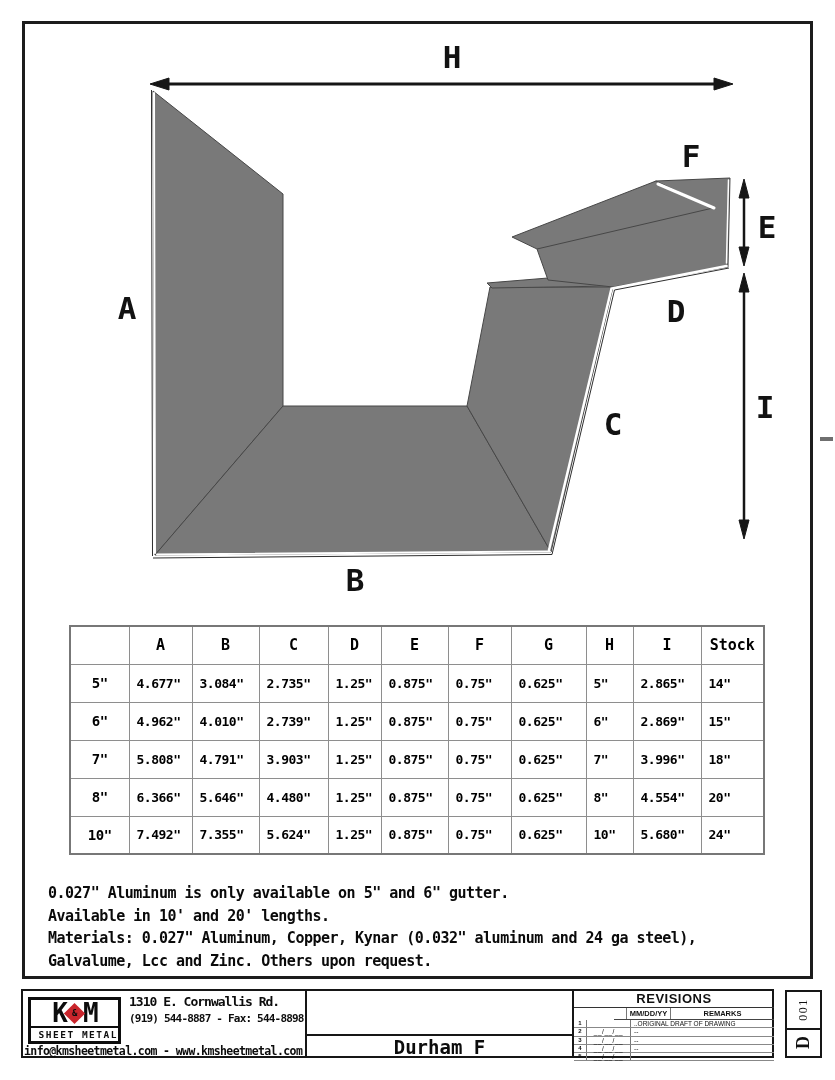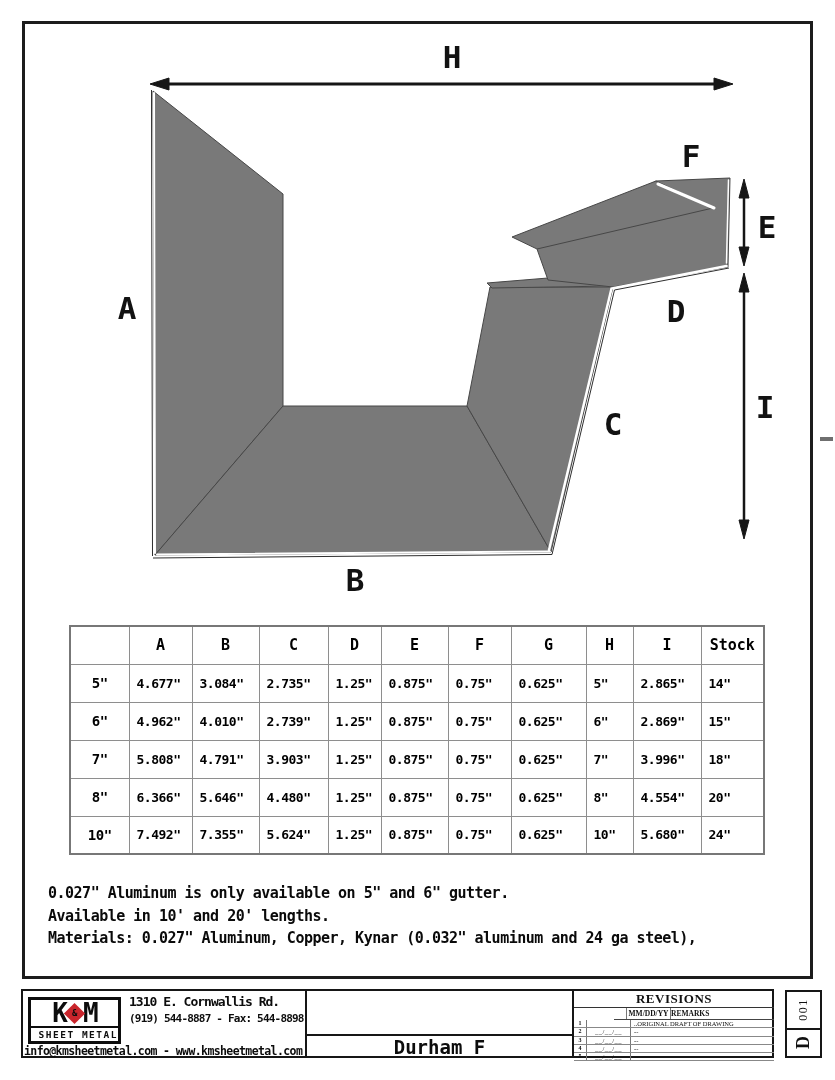--- a/index.html
+++ b/index.html
@@ -39,27 +39,27 @@
   .addr{position:absolute;left:106px;top:1px;font-weight:700;color:#0c0c0c;white-space:nowrap;}
   .addr-l1,.addr-l2{font-size:13px;letter-spacing:-1px;line-height:20px;}
   .addr-l3{font-size:11px;letter-spacing:-0.8px;line-height:13px;}
   .contact-line{position:absolute;left:1px;top:53px;width:251px;text-align:center;
         font-size:11.5px;font-weight:700;letter-spacing:-0.6px;color:#0c0c0c;white-space:nowrap;}
   .mid-hdiv{position:absolute;left:284px;top:43px;width:265px;height:2px;background:#161616;}
   .style-name{position:absolute;left:284px;top:45px;width:265px;height:20px;text-align:center;
         font-size:19px;font-weight:700;color:#0c0c0c;}
   
   .rev{position:absolute;left:551px;top:0;width:200px;height:71px;
-        font-family:Liberation Serif, serif;color:#111;}
+        font-family:Liberation Sans, sans-serif;color:#111;}
   .rev-title{height:16px;border-bottom:1px solid #333;text-align:center;
         font-size:13px;font-weight:700;letter-spacing:0.5px;line-height:16px;}
   .rev-subhead{display:flex;height:11px;border-bottom:1px solid #444;font-weight:700;font-size:7.5px;margin-left:40px;}
   .rev-subhead .c-num{width:12px;border-right:1px solid #777;}
   .rev-subhead .c-date{width:43px;border-right:1px solid #777;text-align:center;line-height:11px;}
-  .rev-subhead .c-rem{flex:1;line-height:11px;}
+  .rev-subhead .c-rem{flex:1;text-align:center;line-height:11px;}
   .rev-row{display:flex;height:7.3px;border-bottom:0.5px solid #888;font-size:6.5px;}
   .rev-row .c-num{width:12px;border-right:1px solid #777;text-align:center;line-height:7px;font-size:6px;font-weight:700;}
   .rev-row .c-date{width:43px;border-right:1px solid #777;text-align:center;line-height:7px;letter-spacing:0.5px;}
   .rev-row .c-rem{flex:1;padding-left:3px;line-height:7px;white-space:nowrap;overflow:hidden;}
   
   .tb-sheet{position:absolute;left:785px;top:990px;width:37px;height:68px;
         border:2px solid #161616;box-sizing:border-box;background:#fff;
         display:flex;flex-direction:column;font-family:"Liberation Serif",serif;color:#111;}
   .sheet-num-cell{flex:11;border-bottom:2px solid #161616;display:flex;align-items:center;justify-content:center;}
   .sheet-size-cell{flex:8;display:flex;align-items:center;justify-content:center;}
@@ -217,20 +217,21 @@
       <td>5.680"</td>
       <td>24"</td>
     </tr>
   </tbody>
     </table>
 
   <div class="notes">
     <div>0.027" Aluminum is only available on 5" and 6" gutter.</div>
     <div>Available in 10' and 20' lengths.</div>
     <div>Materials: 0.027" Aluminum, Copper, Kynar (0.032" aluminum and 24 ga steel),</div>
+    <div>Galvalume, Lcc and Zinc. Others upon request.</div>
   </div>
 
   <div class="tb-main">
     <div class="tb-vdiv" style="left:282px"></div>
     <div class="tb-vdiv" style="left:549px"></div>
 
     <div class="logo-box">
       <div class="logo-row">
         <span class="logo-letter">K</span>
         <span class="logo-amp" style="background:#c9252c">

